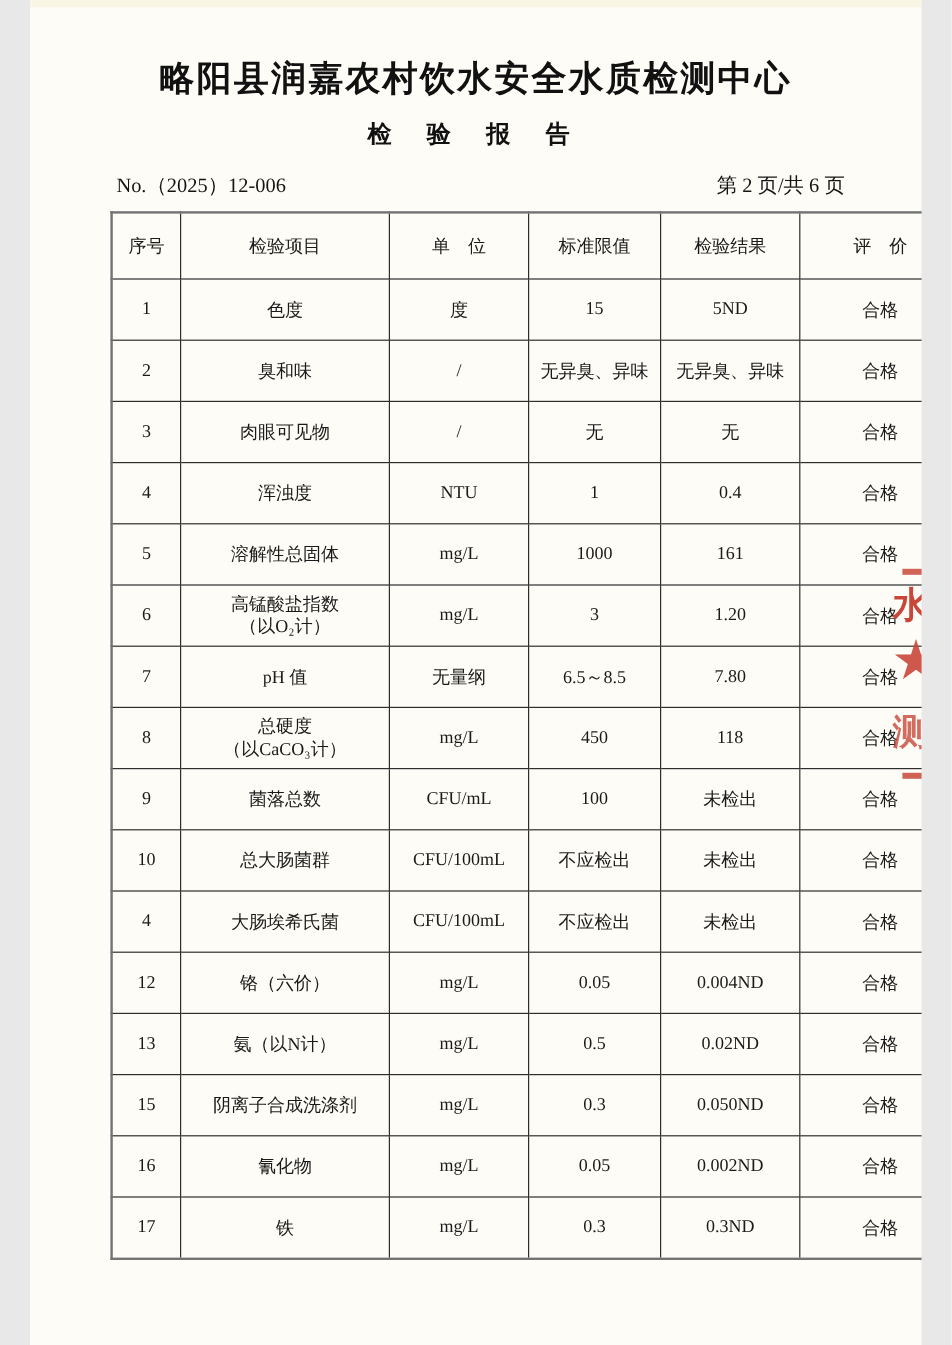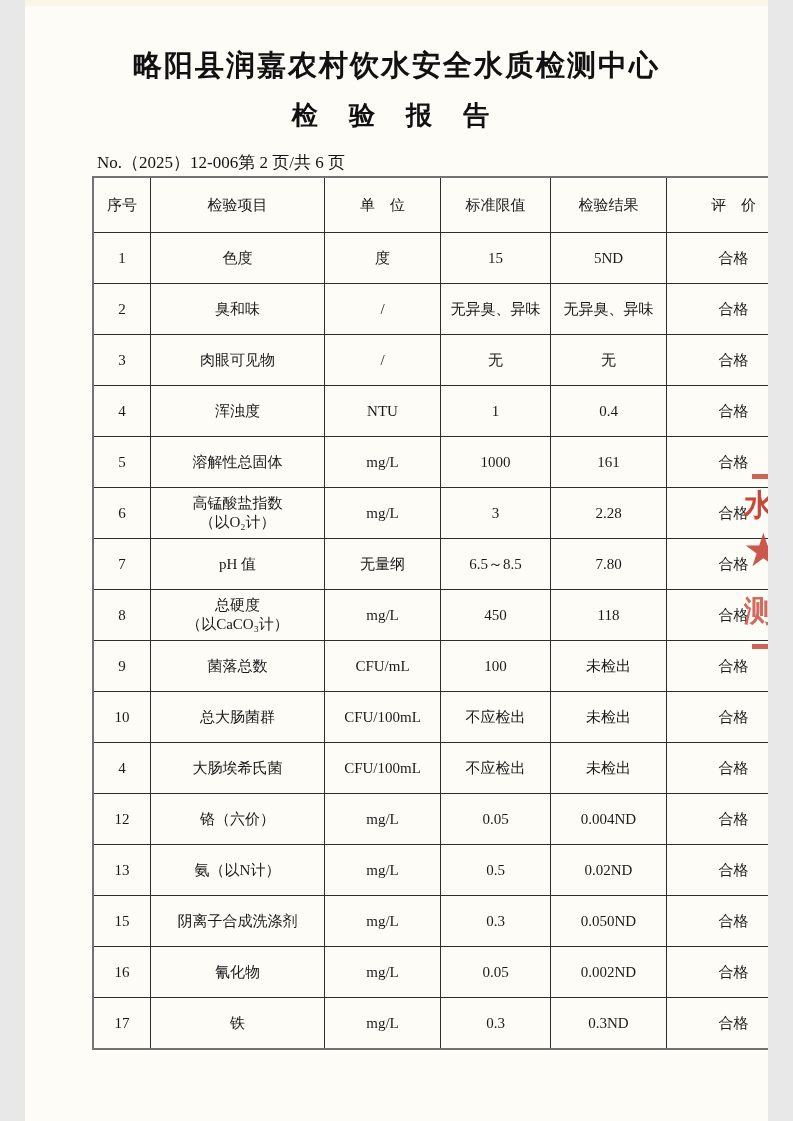--- a/index.html
+++ b/index.html
@@ -33,27 +33,27 @@
     font-weight: 700;
     font-size: 29px;
     letter-spacing: 2px;
     color: #111;
   }
   .doc-subtitle {
     margin-top: 12px;
     text-align: center;
     font-family: "Liberation Sans", "DejaVu Sans", sans-serif;
     font-weight: 700;
-    font-size: 26px;
+    font-size: 20px;
     letter-spacing: 12px;
     color: #111;
   }
   .meta-row {
     display: flex;
-    justify-content: flex-start;
+    justify-content: space-between;
     align-items: baseline;
     margin: 18px 64px 0 72px;
     font-size: 17px;
     color: #141414;
   }
 
   table.report {
     border-collapse: collapse;
     table-layout: fixed;
     position: absolute;
@@ -186,21 +186,21 @@
           <td class="c3">1000</td>
           <td class="c4">161</td>
           <td class="c5">合格</td>
         </tr>
         <tr>
           <td class="c0">6</td>
           <td class="c1">高锰酸盐指数
 （以O₂计）</td>
           <td class="c2">mg/L</td>
           <td class="c3">3</td>
-          <td class="c4">2.28</td>
+          <td class="c4">1.20</td>
           <td class="c5">合格</td>
         </tr>
         <tr>
           <td class="c0">7</td>
           <td class="c1">pH 值</td>
           <td class="c2">无量纲</td>
           <td class="c3">6.5～8.5</td>
           <td class="c4">7.80</td>
           <td class="c5">合格</td>
         </tr>

